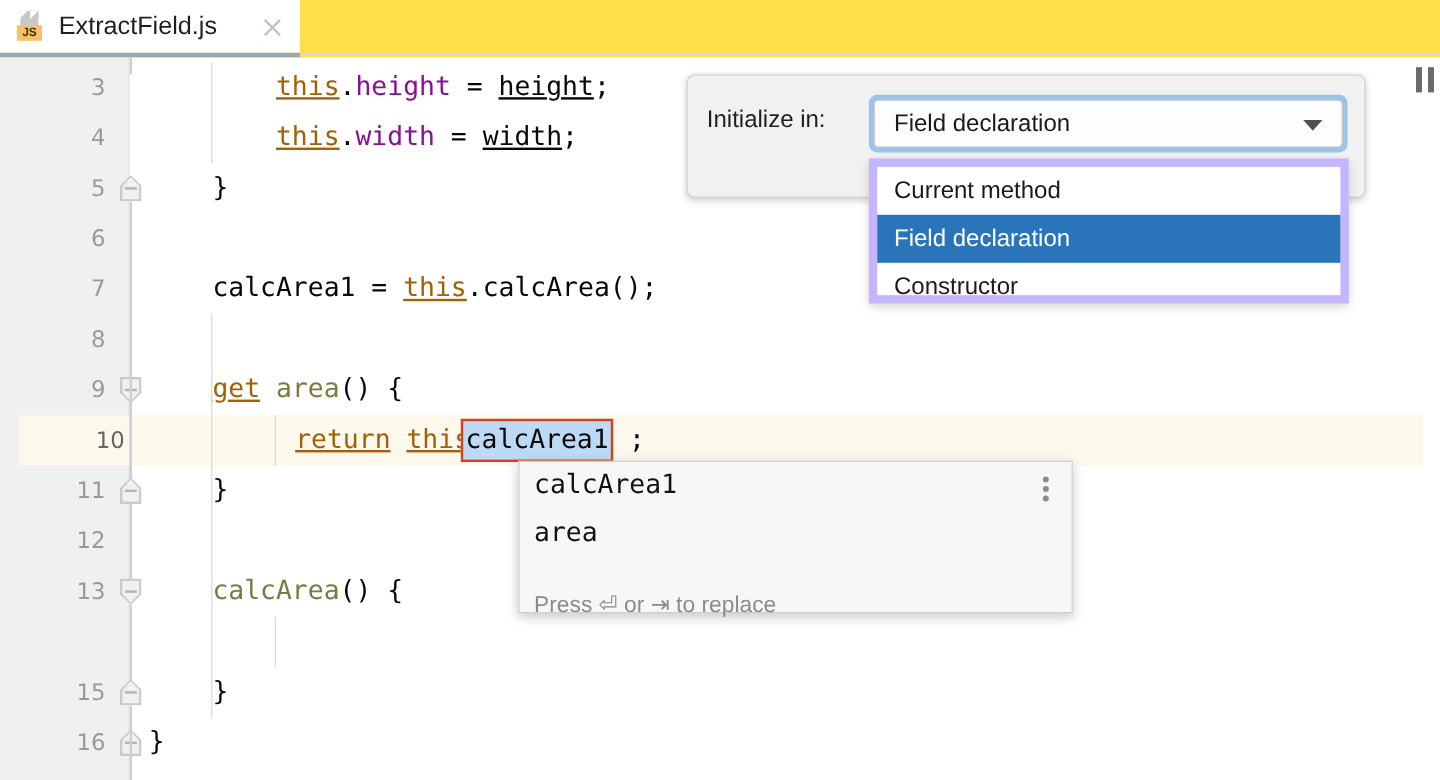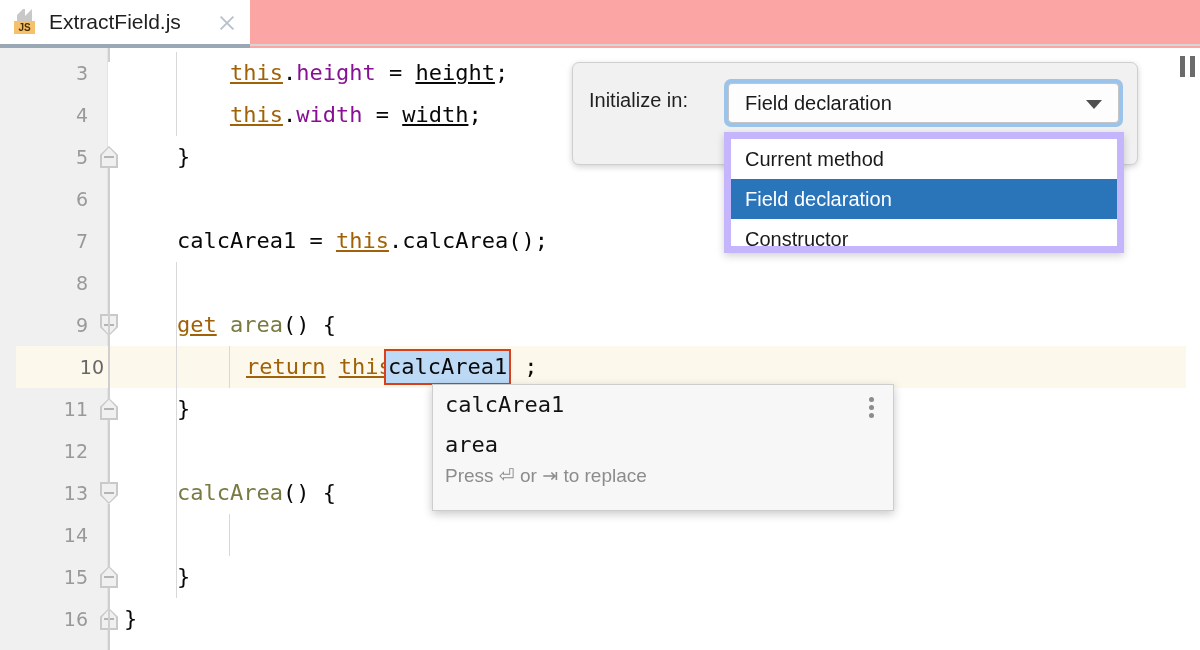--- a/index.html
+++ b/index.html
@@ -7,21 +7,21 @@
     width: 1200px; height: 650px;
     overflow: hidden;
     background: #ffffff;
     font-family: "Liberation Sans", sans-serif;
   }
   #root { position: relative; width: 1200px; height: 650px; background:#ffffff; }
 
   
   .tabbar {
     position:absolute; left:0; top:0; width:1200px; height:48px;
-    background:#fca5a5;
+    background:#fde047;
   }
   .tabbar-underline {
     position:absolute; left:0; top:44px; width:1200px; height:2px;
     background:#d6d6d6;
   }
   .tab {
     position:absolute; left:0; top:0; width:250px; height:44px;
     background:#ffffff;
     display:flex; align-items:center;
   }
@@ -211,21 +211,21 @@
     background:#f7f7f7; border:1px solid #cdcdcd;
     box-shadow:0 3px 9px rgba(0,0,0,0.22);
     box-sizing:border-box;
   }
   .comp-item{
     position:relative; height:40px; line-height:40px; padding-left:12px;
     font-family:"DejaVu Sans Mono", monospace; font-size:22px; color:#121212;
     white-space:nowrap; cursor:default;
   }
   .comp-hint{
-    position:absolute; left:0; top:68px; width:100%; height:45px;
+    position:absolute; left:0; top:96px; width:100%; height:45px;
     display:flex; align-items:center;
   }
   .comp-hint-text{
     margin-left:12px; font-size:19px; color:#8c8c8c;
     font-family:"Liberation Sans", sans-serif; white-space:nowrap;
   }
   .kebab{
     position:absolute; right:18px; top:12px; width:6px; height:22px; cursor:pointer;
   }
   .kebab i{
@@ -327,21 +327,20 @@
           <div class="lineno">13</div>
           <div class="code"><span>    </span><span class="fn">calcArea</span><span>() {</span></div>
         </div>
         <div class="indent" style="left: 175.8px; top: 424px; height: 42px;"></div>
         <div class="fold down" style="top: 434px;">
           <div class="shape"></div>
           <div class="inner"></div>
           <div class="dash"></div>
         </div>
         <div class="row" style="top: 466px;">
-          <div class="lineno">14</div>
         </div>
         <div class="indent" style="left: 175.8px; top: 466px; height: 42px;"></div>
         <div class="indent" style="left: 228.6px; top: 466px; height: 42px;"></div>
         <div class="row" style="top: 508px;">
           <div class="lineno">15</div>
           <div class="code"><span>    }</span></div>
         </div>
         <div class="indent" style="left: 175.8px; top: 508px; height: 42px;"></div>
         <div class="fold up" style="top: 518px;">
           <div class="shape"></div>

